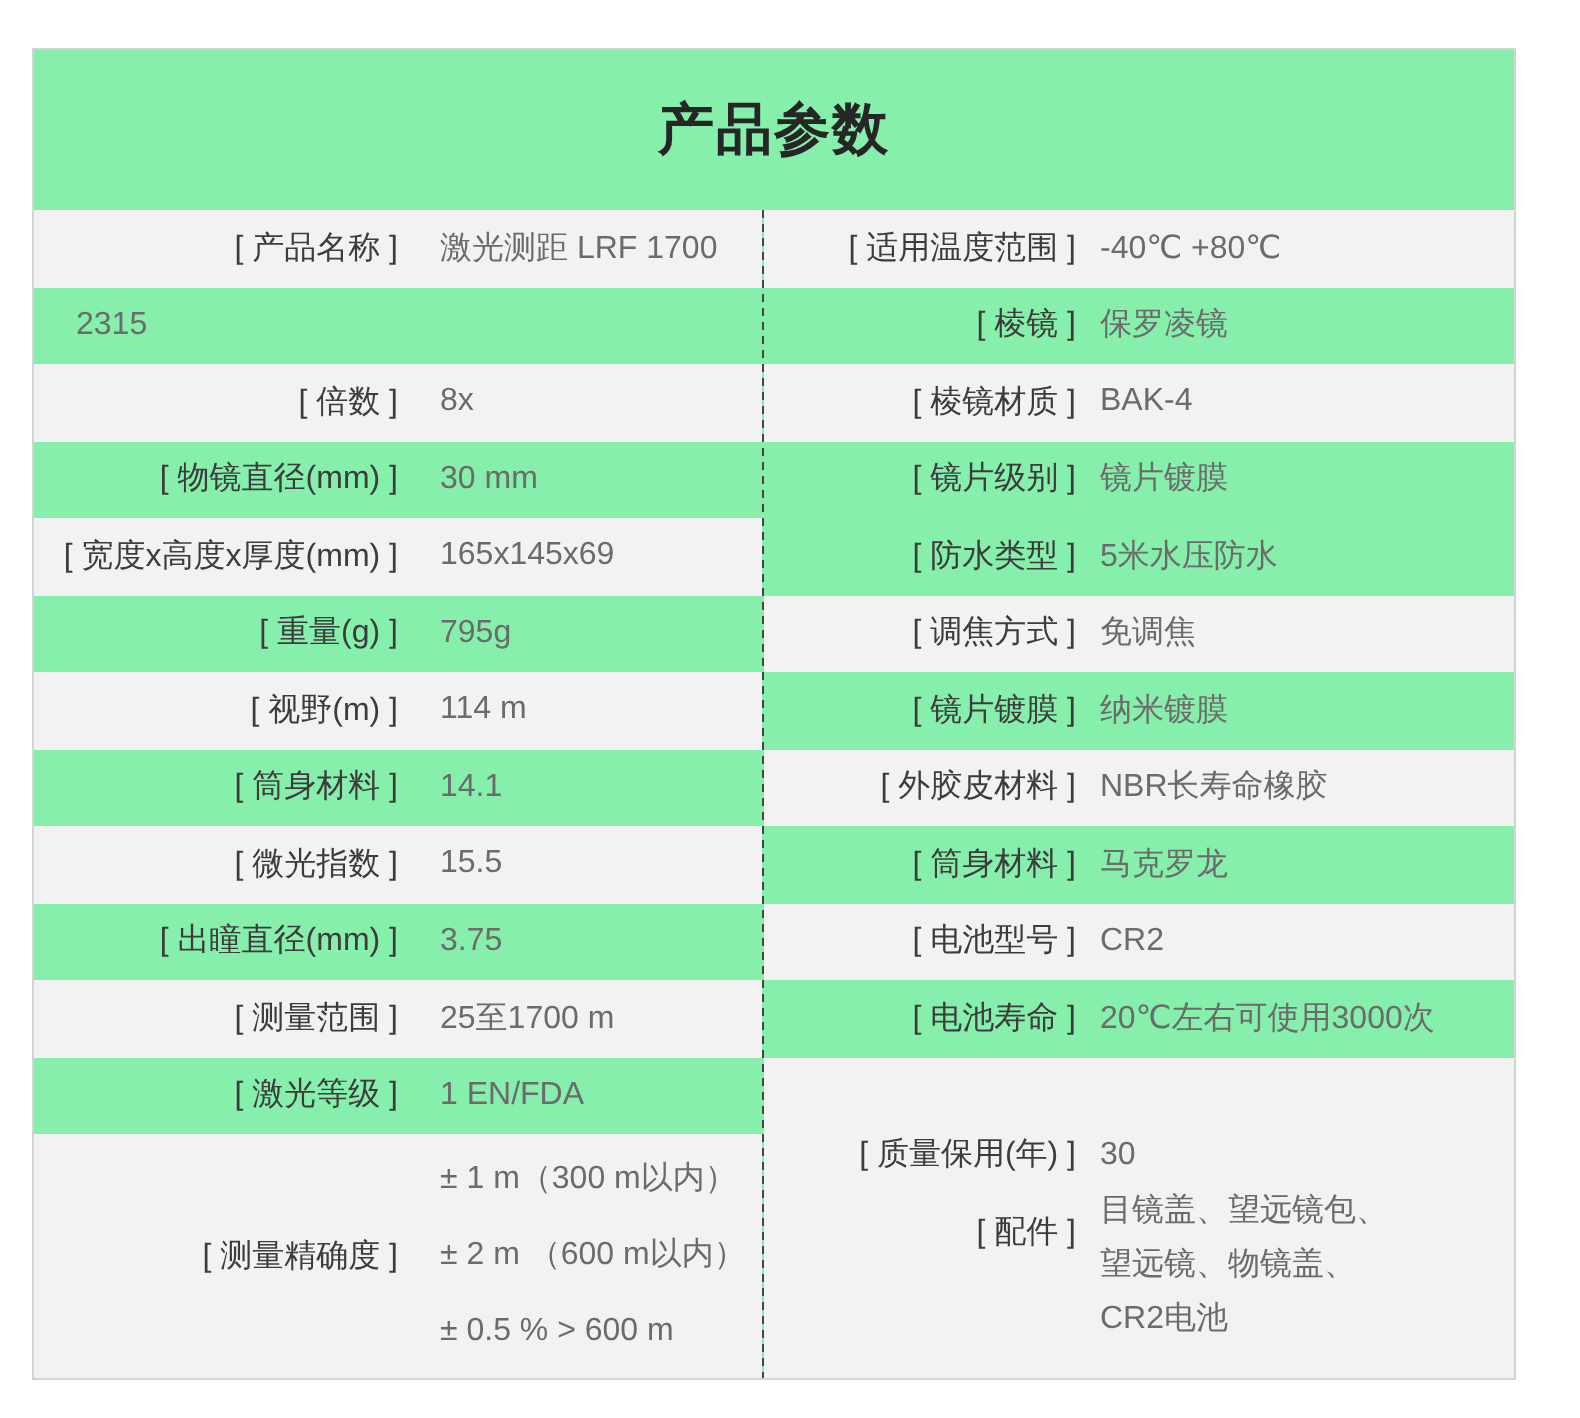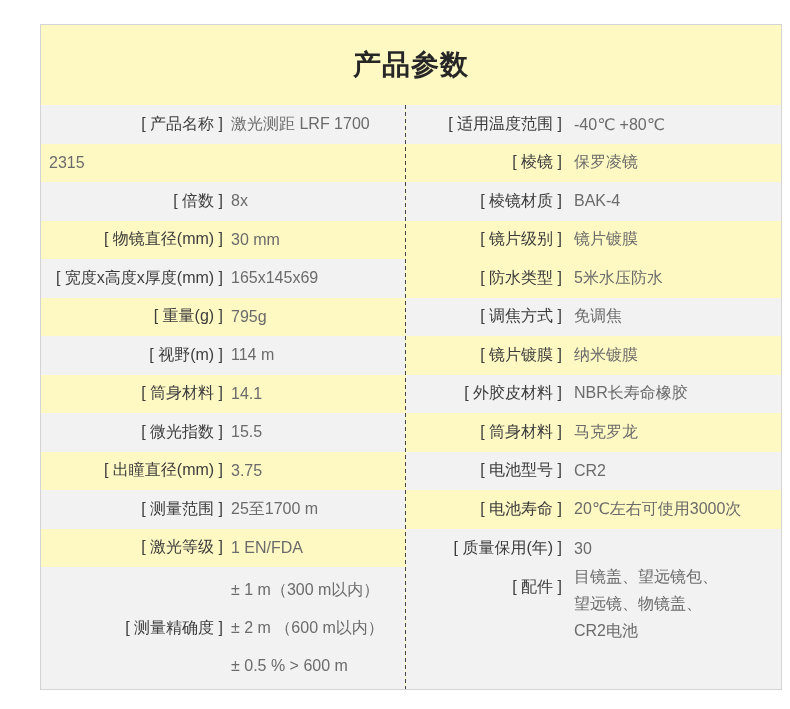--- a/index.html
+++ b/index.html
@@ -6,26 +6,26 @@
     margin: 0;
     padding: 0;
     width: 790px;
     height: 709px;
     background: #ffffff;
     font-family: "Liberation Sans", "DejaVu Sans", sans-serif;
     overflow: hidden;
   }
   .panel {
     position: absolute;
-    left: 40px;
+    left: 16px;
     top: 24px;
     width: 740px;
     height: 664px;
     border: 1px solid #d4d4d4;
-    background: #fef9c3;
+    background: #86efac;
     box-sizing: content-box;
   }
   .header {
     height: 80px;
     display: flex;
     align-items: center;
     justify-content: center;
   }
   .title {
     margin: 0;
@@ -63,38 +63,39 @@
     flex: none;
     white-space: nowrap;
   }
   .pane-left  .lbl { width: 182px; }
   .pane-right .lbl { width: 156px; }
   .val {
     color: #6b6b6b;
     text-align: left;
     white-space: nowrap;
   }
-  .pane-left  .val { padding-left: 8px; }
+  .pane-left  .val { padding-left: 21px; }
   .pane-right .val { padding-left: 12px; }
   .bottom {
     flex: 1;
     font-size: 16px;
   }
   .bottom-left {
     display: flex;
     align-items: center;
   }
   .multiline { line-height: 38px; }
   .multiline div { white-space: nowrap; }
   .bottom-right { padding-top: 6px; }
   .warranty-row {
     display: flex;
     align-items: center;
     height: 28px;
     flex: none;
+    margin-top: 29px;
   }
   .accessories-row {
     display: flex;
     align-items: flex-start;
   }
   .accessories-row .lbl { padding-top: 14px; }
   .accessories-row .multiline { line-height: 27px; }
 </style>
 </head>
 <body>

